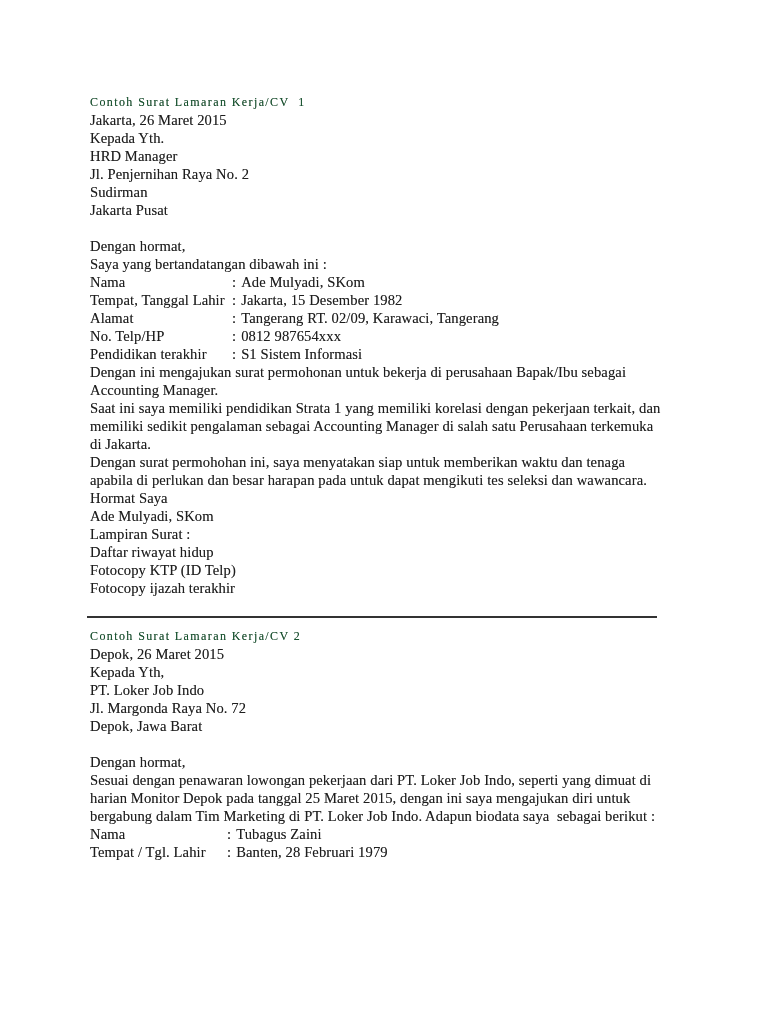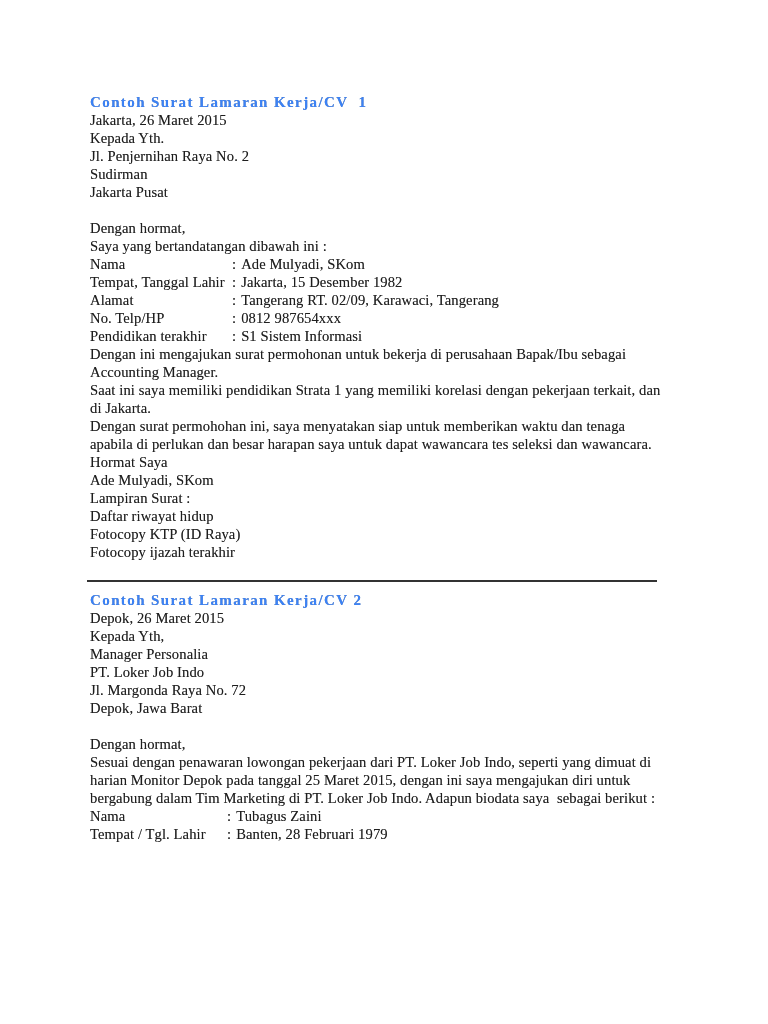--- a/index.html
+++ b/index.html
@@ -23,24 +23,24 @@
     letter-spacing: 0.1px;
     text-shadow: 0 0 0.4px rgba(20,20,20,0.45);
   }
   .content { width: 660px; }
   .line {
     white-space: pre-wrap;
     min-height: 18px;
   }
   .blank { min-height: 18px; }
   .title {
-    font-weight: 700;
-    font-size: 15px;
+    font-weight: 400;
+    font-size: 12px;
     letter-spacing: 1.4px;
-    color: #3b82f6;
+    color: #14532d;
   }
   .field { display: flex; }
   .flabel { flex: 0 0 auto; width: 142px; white-space: pre-wrap; }
   .l2 .flabel { width: 137px; }
   .fsep { flex: 0 0 auto; }
   .fval { margin-left: 5px; white-space: pre-wrap; }
   .divider {
     border: none;
     border-top: 2px solid #333333;
     width: 570px;
@@ -50,20 +50,21 @@
 </head>
 <body>
 
 <div class="page">
   <div class="content">
 
     <section>
       <div class="line title">Contoh Surat Lamaran Kerja/CV  1</div>
       <div class="line">Jakarta, 26 Maret 2015</div>
       <div class="line">Kepada Yth.</div>
+      <div class="line">HRD Manager</div>
       <div class="line">Jl. Penjernihan Raya No. 2</div>
       <div class="line">Sudirman</div>
       <div class="line">Jakarta Pusat</div>
       <div class="line blank"></div>
       <div class="line">Dengan hormat,</div>
       <div class="line">Saya yang bertandatangan dibawah ini :</div>
 
       <div class="line field">
         <span class="flabel">Nama</span><span class="fsep">:</span><span class="fval">Ade Mulyadi, SKom</span>
       </div>
@@ -76,38 +77,38 @@
       <div class="line field">
         <span class="flabel">No. Telp/HP</span><span class="fsep">:</span><span class="fval">0812 987654xxx</span>
       </div>
       <div class="line field">
         <span class="flabel">Pendidikan terakhir</span><span class="fsep">:</span><span class="fval">S1 Sistem Informasi</span>
       </div>
 
       <div class="line">Dengan ini mengajukan surat permohonan untuk bekerja di perusahaan Bapak/Ibu sebagai</div>
       <div class="line">Accounting Manager.</div>
       <div class="line">Saat ini saya memiliki pendidikan Strata 1 yang memiliki korelasi dengan pekerjaan terkait, dan</div>
+      <div class="line">memiliki sedikit pengalaman sebagai Accounting Manager di salah satu Perusahaan terkemuka</div>
       <div class="line">di Jakarta.</div>
       <div class="line">Dengan surat permohohan ini, saya menyatakan siap untuk memberikan waktu dan tenaga</div>
-      <div class="line">apabila di perlukan dan besar harapan saya untuk dapat wawancara tes seleksi dan wawancara.</div>
+      <div class="line">apabila di perlukan dan besar harapan pada untuk dapat mengikuti tes seleksi dan wawancara.</div>
       <div class="line">Hormat Saya</div>
       <div class="line">Ade Mulyadi, SKom</div>
       <div class="line">Lampiran Surat :</div>
       <div class="line">Daftar riwayat hidup</div>
-      <div class="line">Fotocopy KTP (ID Raya)</div>
+      <div class="line">Fotocopy KTP (ID Telp)</div>
       <div class="line">Fotocopy ijazah terakhir</div>
     </section>
 
     <hr class="divider">
 
     <section class="l2">
       <div class="line title">Contoh Surat Lamaran Kerja/CV 2</div>
       <div class="line">Depok, 26 Maret 2015</div>
       <div class="line">Kepada Yth,</div>
-      <div class="line">Manager Personalia</div>
       <div class="line">PT. Loker Job Indo</div>
       <div class="line">Jl. Margonda Raya No. 72</div>
       <div class="line">Depok, Jawa Barat</div>
       <div class="line blank"></div>
       <div class="line">Dengan hormat,</div>
       <div class="line">Sesuai dengan penawaran lowongan pekerjaan dari PT. Loker Job Indo, seperti yang dimuat di</div>
       <div class="line">harian Monitor Depok pada tanggal 25 Maret 2015, dengan ini saya mengajukan diri untuk</div>
       <div class="line">bergabung dalam Tim Marketing di PT. Loker Job Indo. Adapun biodata saya  sebagai berikut :</div>
 
       <div class="line field">

